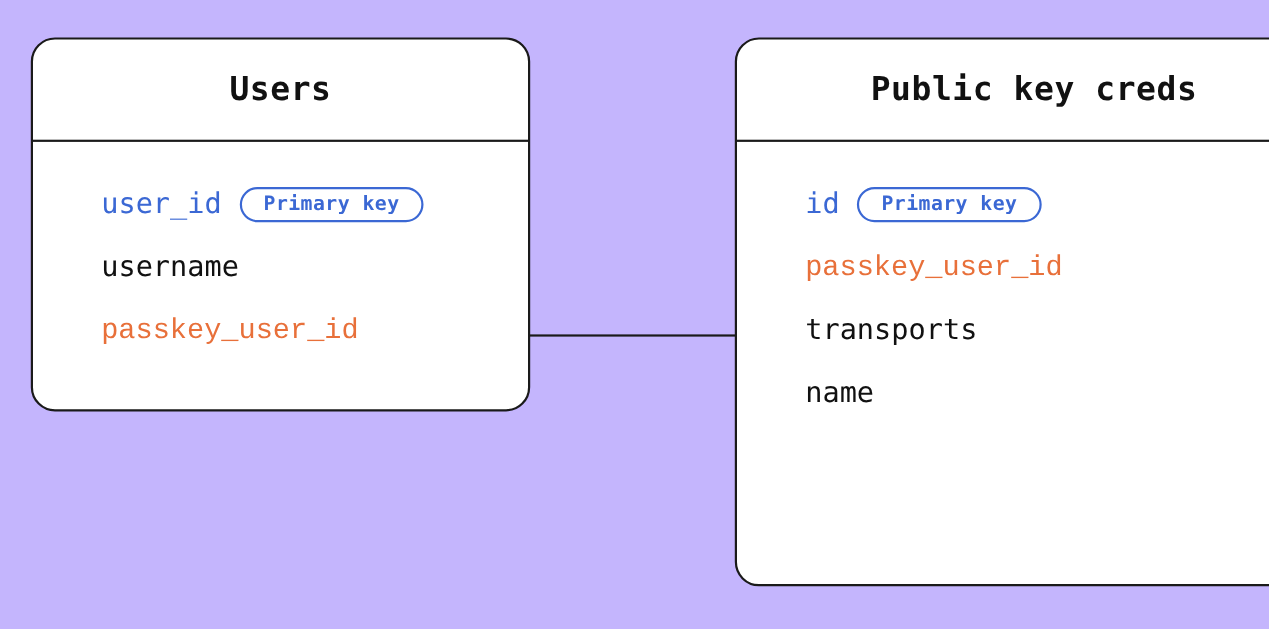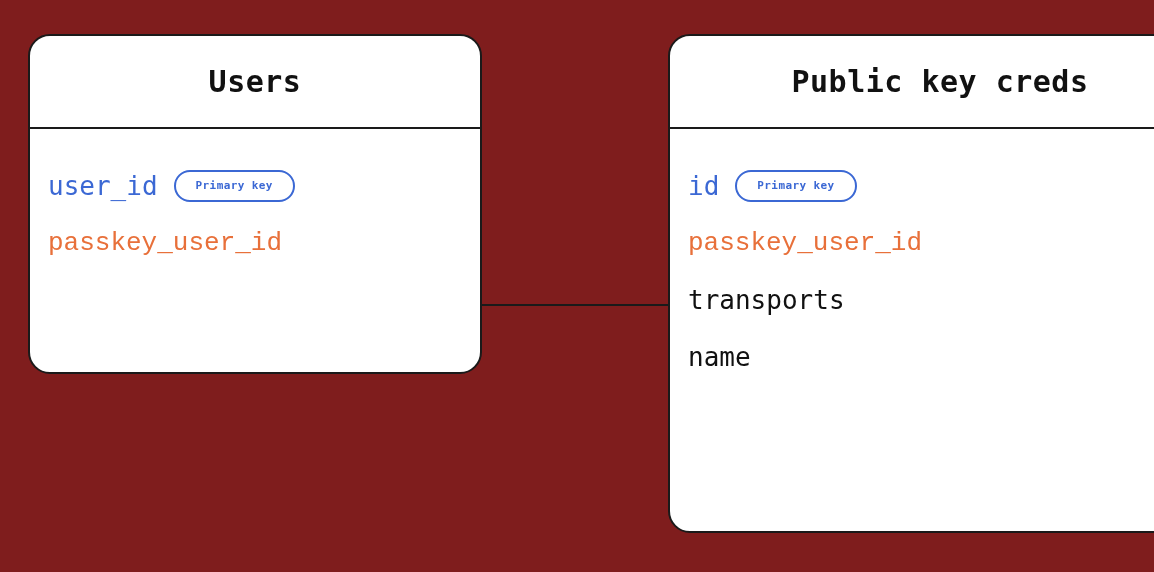--- a/index.html
+++ b/index.html
@@ -12,21 +12,21 @@
     height: 572px;
     font-family: "DejaVu Sans Mono", "Liberation Mono", monospace;
     -webkit-font-smoothing: antialiased;
   }
 
   #canvas {
     position: relative;
     width: 1154px;
     height: 572px;
     overflow: hidden;
-    background: #7f1d1d;
+    background: #c4b5fd;
   }
 
   
   .entity {
     position: absolute;
     box-sizing: border-box;
     background: #ffffff;
     border: 2px solid #1a1a1a;
     border-radius: 22px;
   }
@@ -66,21 +66,21 @@
     letter-spacing: 0.5px;
     white-space: nowrap;
   }
 
   
   .field-list {
     position: absolute;
     left: 0;
     right: 0;
     top: 93px;
-    padding-left: 18px;
+    padding-left: 62px;
     padding-top: 28px;
     box-sizing: border-box;
   }
 
   .field-row {
     height: 57px;
     display: flex;
     align-items: center;
     gap: 16px;
   }
@@ -98,21 +98,21 @@
   
   .pk-badge {
     display: inline-flex;
     align-items: center;
     justify-content: center;
     height: 32px;
     padding: 0 20px;
     border: 2px solid #3b68d4;
     border-radius: 999px;
     color: #3b68d4;
-    font-size: 11px;
+    font-size: 18px;
     font-weight: bold;
     letter-spacing: 0.4px;
     white-space: nowrap;
     box-sizing: border-box;
   }
 
   
   #relationship-connector {
     position: absolute;
     left: 481px;
@@ -131,20 +131,23 @@
     <div class="entity-header">
       <span class="entity-title">Users</span>
     </div>
     <div class="field-list">
 
       <div class="field-row">
         <span class="field-name is-pk">user_id</span>
         <span class="pk-badge">Primary key</span>
       </div>
 
+      <div class="field-row">
+        <span class="field-name">username</span>
+      </div>
 
       <div class="field-row">
         <span class="field-name is-fk">passkey_user_id</span>
       </div>
 
     </div>
   </div>
 
   <div id="relationship-connector"></div>
 

